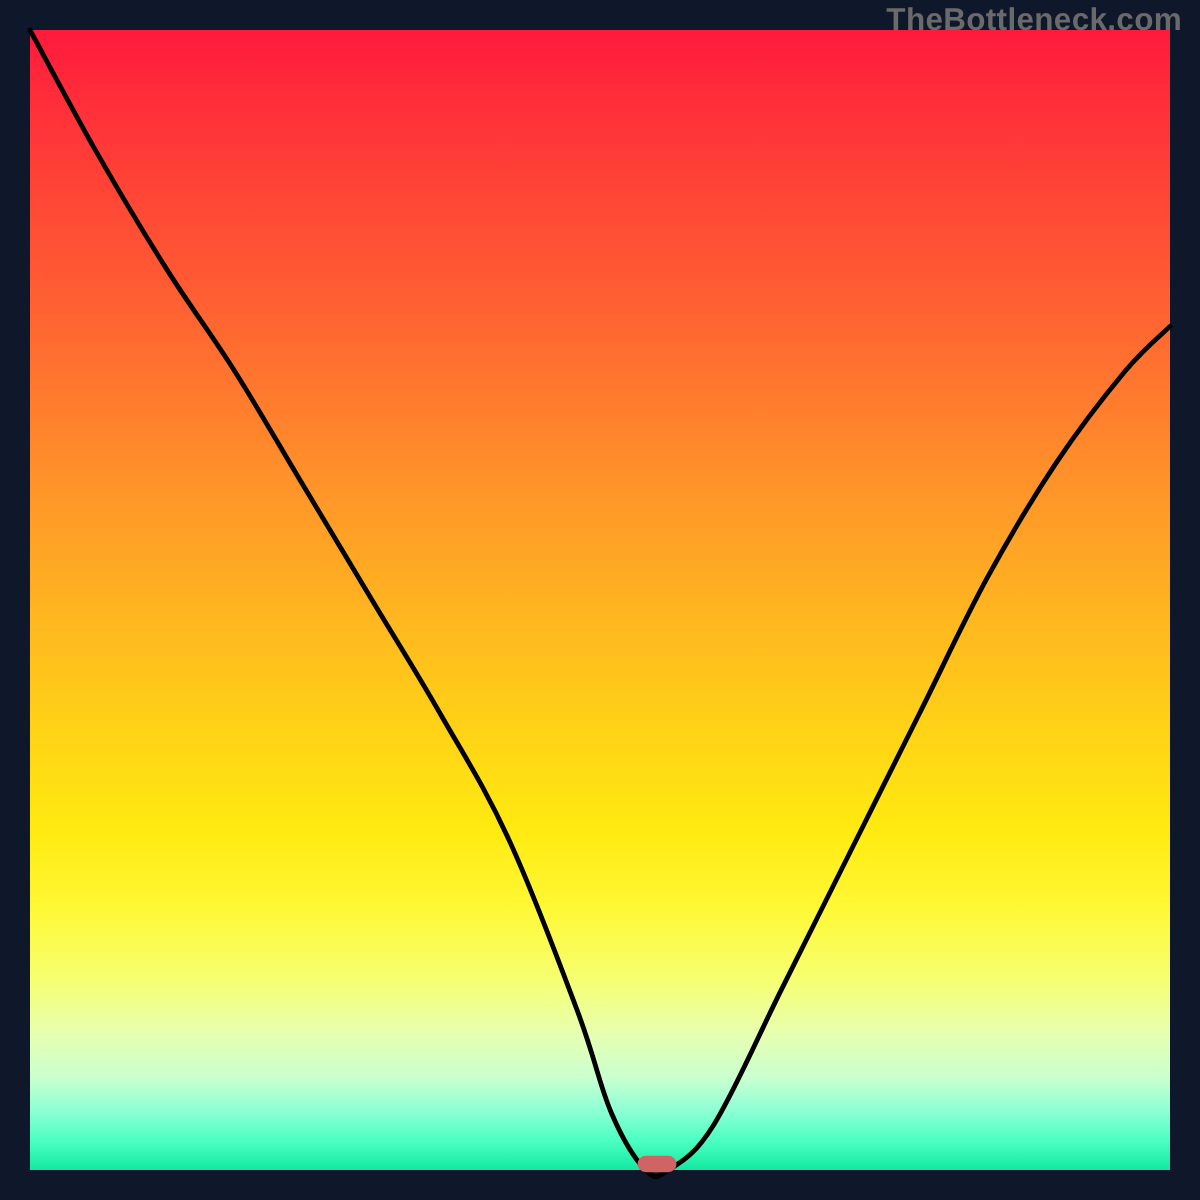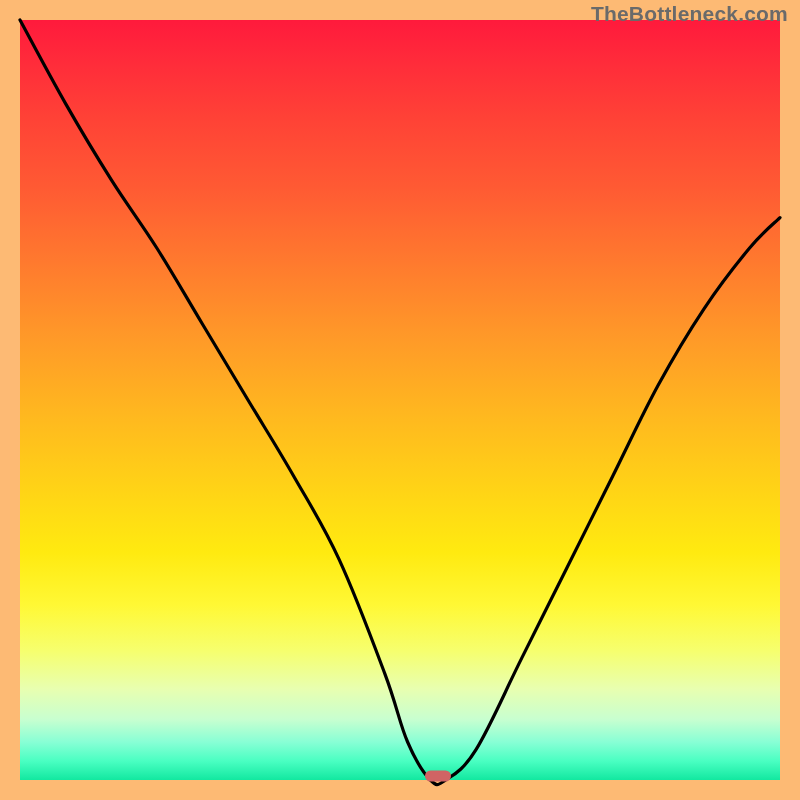--- a/index.html
+++ b/index.html
@@ -8,21 +8,21 @@
     width: 800px;
     height: 800px;
     background: #000;
     overflow: hidden;
     font-family: Arial, Helvetica, sans-serif;
   }
   .frame {
     position: relative;
     width: 800px;
     height: 800px;
-    background: #fdba74;
+    background: #0f172a;
   }
   .plot {
     position: absolute;
     left: 20px;
     top: 20px;
     width: 760px;
     height: 760px;
     
     background: linear-gradient(
       to bottom,

